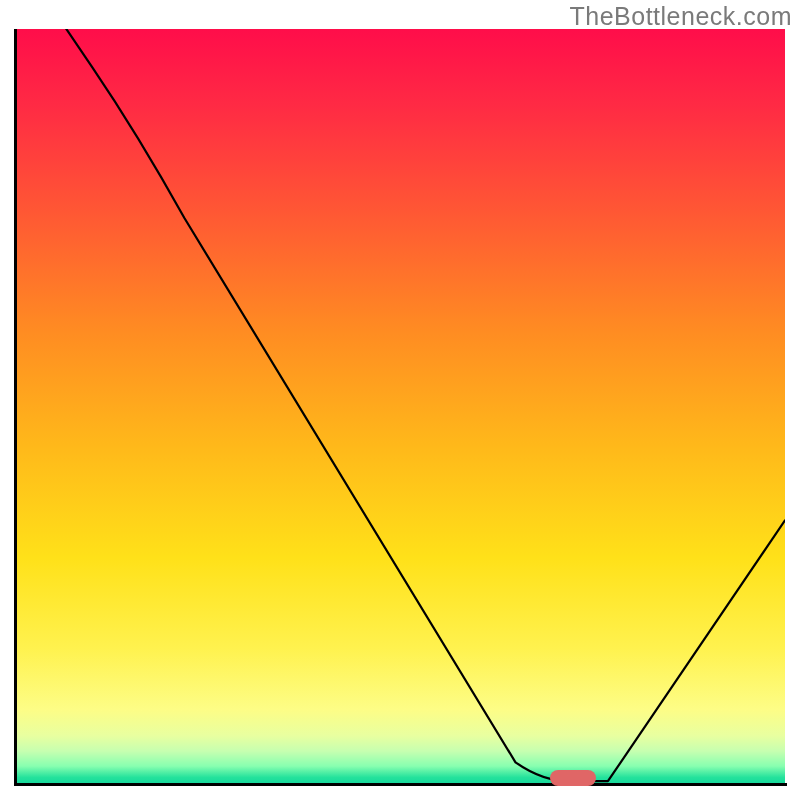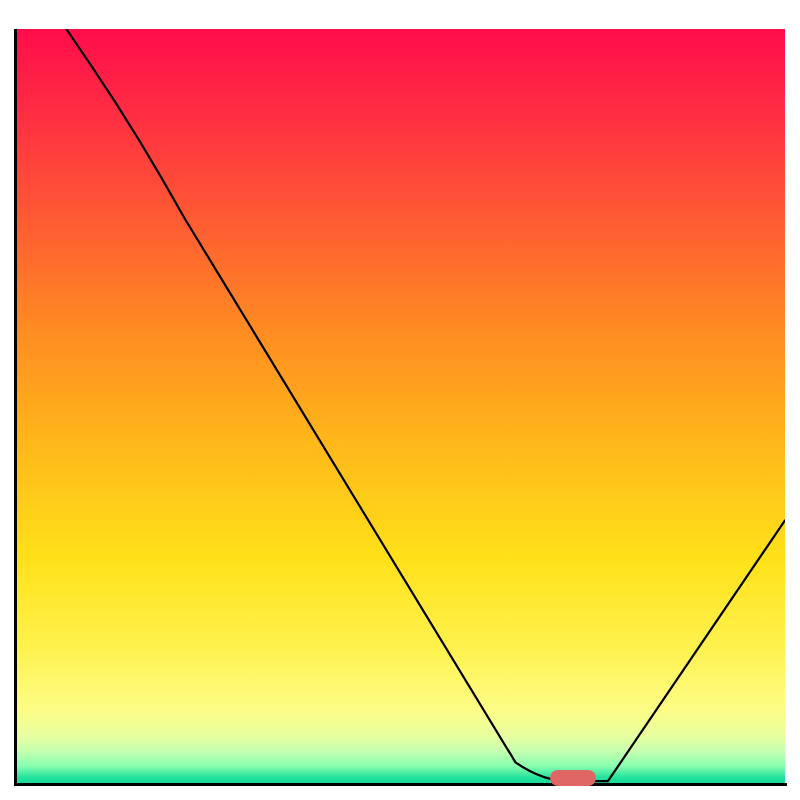--- a/index.html
+++ b/index.html
@@ -75,20 +75,21 @@
   #marker {
     position: absolute;
     background: #e06666;
     border-radius: 9px;
   }
 </style>
 </head>
 <body>
 
 <div id="stage">
+  <div id="watermark">TheBottleneck.com</div>
 
   <div id="gradient"></div>
 
   <div id="axis-left"></div>
   <div id="axis-bottom"></div>
 
   <svg id="curve" viewBox="0 0 770 756" preserveAspectRatio="none">
     <path id="curve-path" fill="none" stroke="#000" stroke-width="2.2" stroke-linejoin="round" stroke-linecap="round" d="M 0 -75.60000000000002 L 77 37.80000000000007 Q 123.2 105.84000000000003 169.4 189 L 500.5 733.32 Q 527.45 752.22 554.4 752.22 L 592.9 752.22 L 770 491.40000000000003"></path>
   </svg>
 

